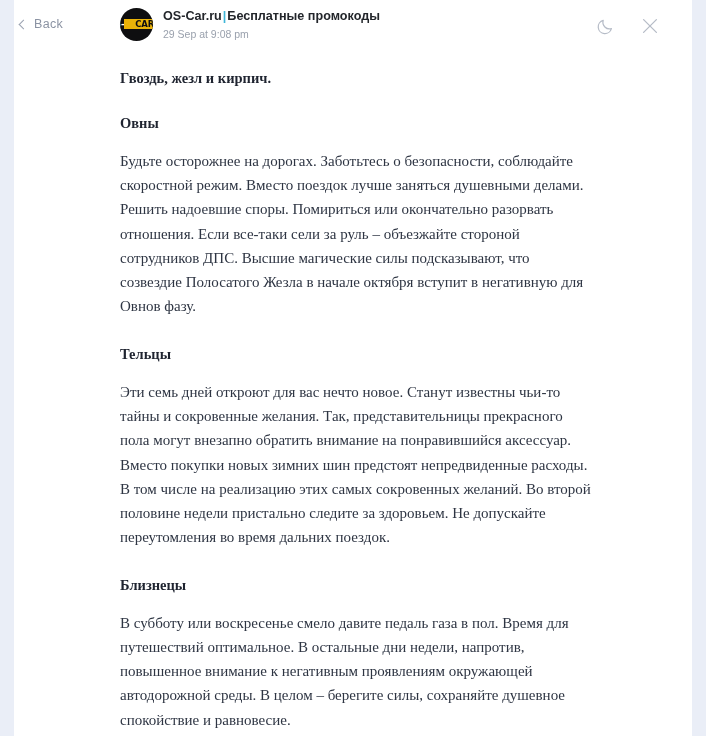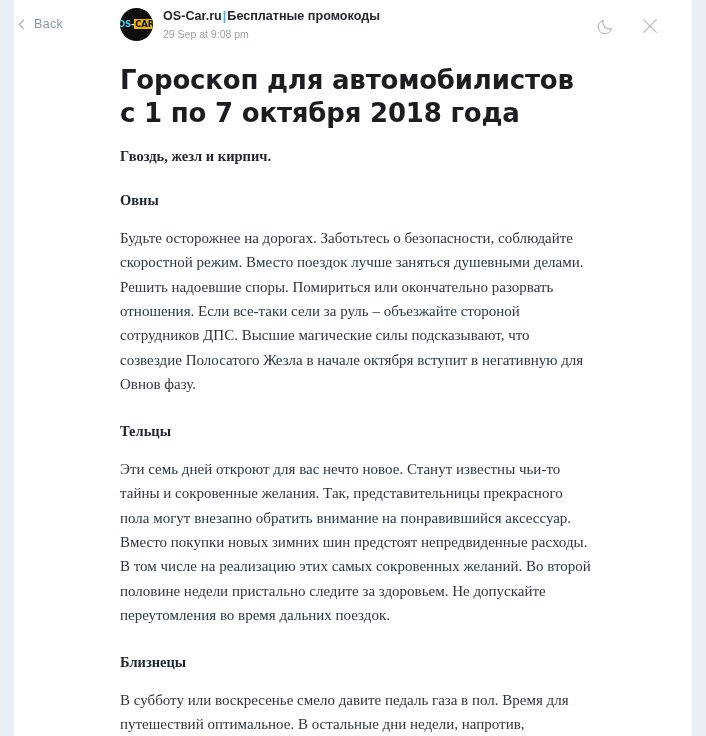--- a/index.html
+++ b/index.html
@@ -94,21 +94,21 @@
     letter-spacing: -0.2px;
     line-height: 1;
     font-family: "DejaVu Sans", sans-serif;
     white-space: nowrap;
   }
   .avatar-os { color: #3fd0e8; }
   .avatar-dash { color: #ffffff; }
   .avatar-car {
     color: #0e0e10;
     background: #eab308;
-    padding: 0 1px;
+    padding: 0 11px;
   }
 
   .source-meta { padding-top: 1px; }
 
   .source-title {
     font-size: 12.6px;
     font-weight: bold;
     color: #23262b;
     line-height: 1.25;
     white-space: nowrap;
@@ -211,21 +211,20 @@
         <div class="icon-btn">
           <svg width="20" height="20" viewBox="0 0 20 20" aria-hidden="true">
             <path d="M3.6 3.6 L16.4 16.4 M16.4 3.6 L3.6 16.4" stroke="#b6bcc7" stroke-width="1.3" stroke-linecap="round"></path>
           </svg>
         </div>
       </div>
     </div>
 
     <div class="article">
 
-      <h1 class="article-title">Гороскоп для автомобилистов с 1 по 7 октября 2018 года</h1>
 
       <p class="section-heading lead-line">Гвоздь, жезл и кирпич.</p>
 
       <h2 class="section-heading sign-heading">Овны</h2>
       <p class="body-paragraph sign-body">Будьте осторожнее на дорогах. Заботьтесь о безопасности, соблюдайте скоростной режим. Вместо поездок лучше заняться душевными делами. Решить надоевшие споры. Помириться или окончательно разорвать отношения. Если все-таки сели за руль – объезжайте стороной сотрудников ДПС. Высшие магические силы подсказывают, что созвездие Полосатого Жезла в начале октября вступит в негативную для Овнов фазу.</p>
 
       <h2 class="section-heading sign-heading">Тельцы</h2>
       <p class="body-paragraph sign-body">Эти семь дней откроют для вас нечто новое. Станут известны чьи-то тайны и сокровенные желания. Так, представительницы прекрасного пола могут внезапно обратить внимание на понравившийся аксессуар. Вместо покупки новых зимних шин предстоят непредвиденные расходы. В том числе на реализацию этих самых сокровенных желаний. Во второй половине недели пристально следите за здоровьем. Не допускайте переутомления во время дальних поездок.</p>
 
       <h2 class="section-heading sign-heading">Близнецы</h2>

